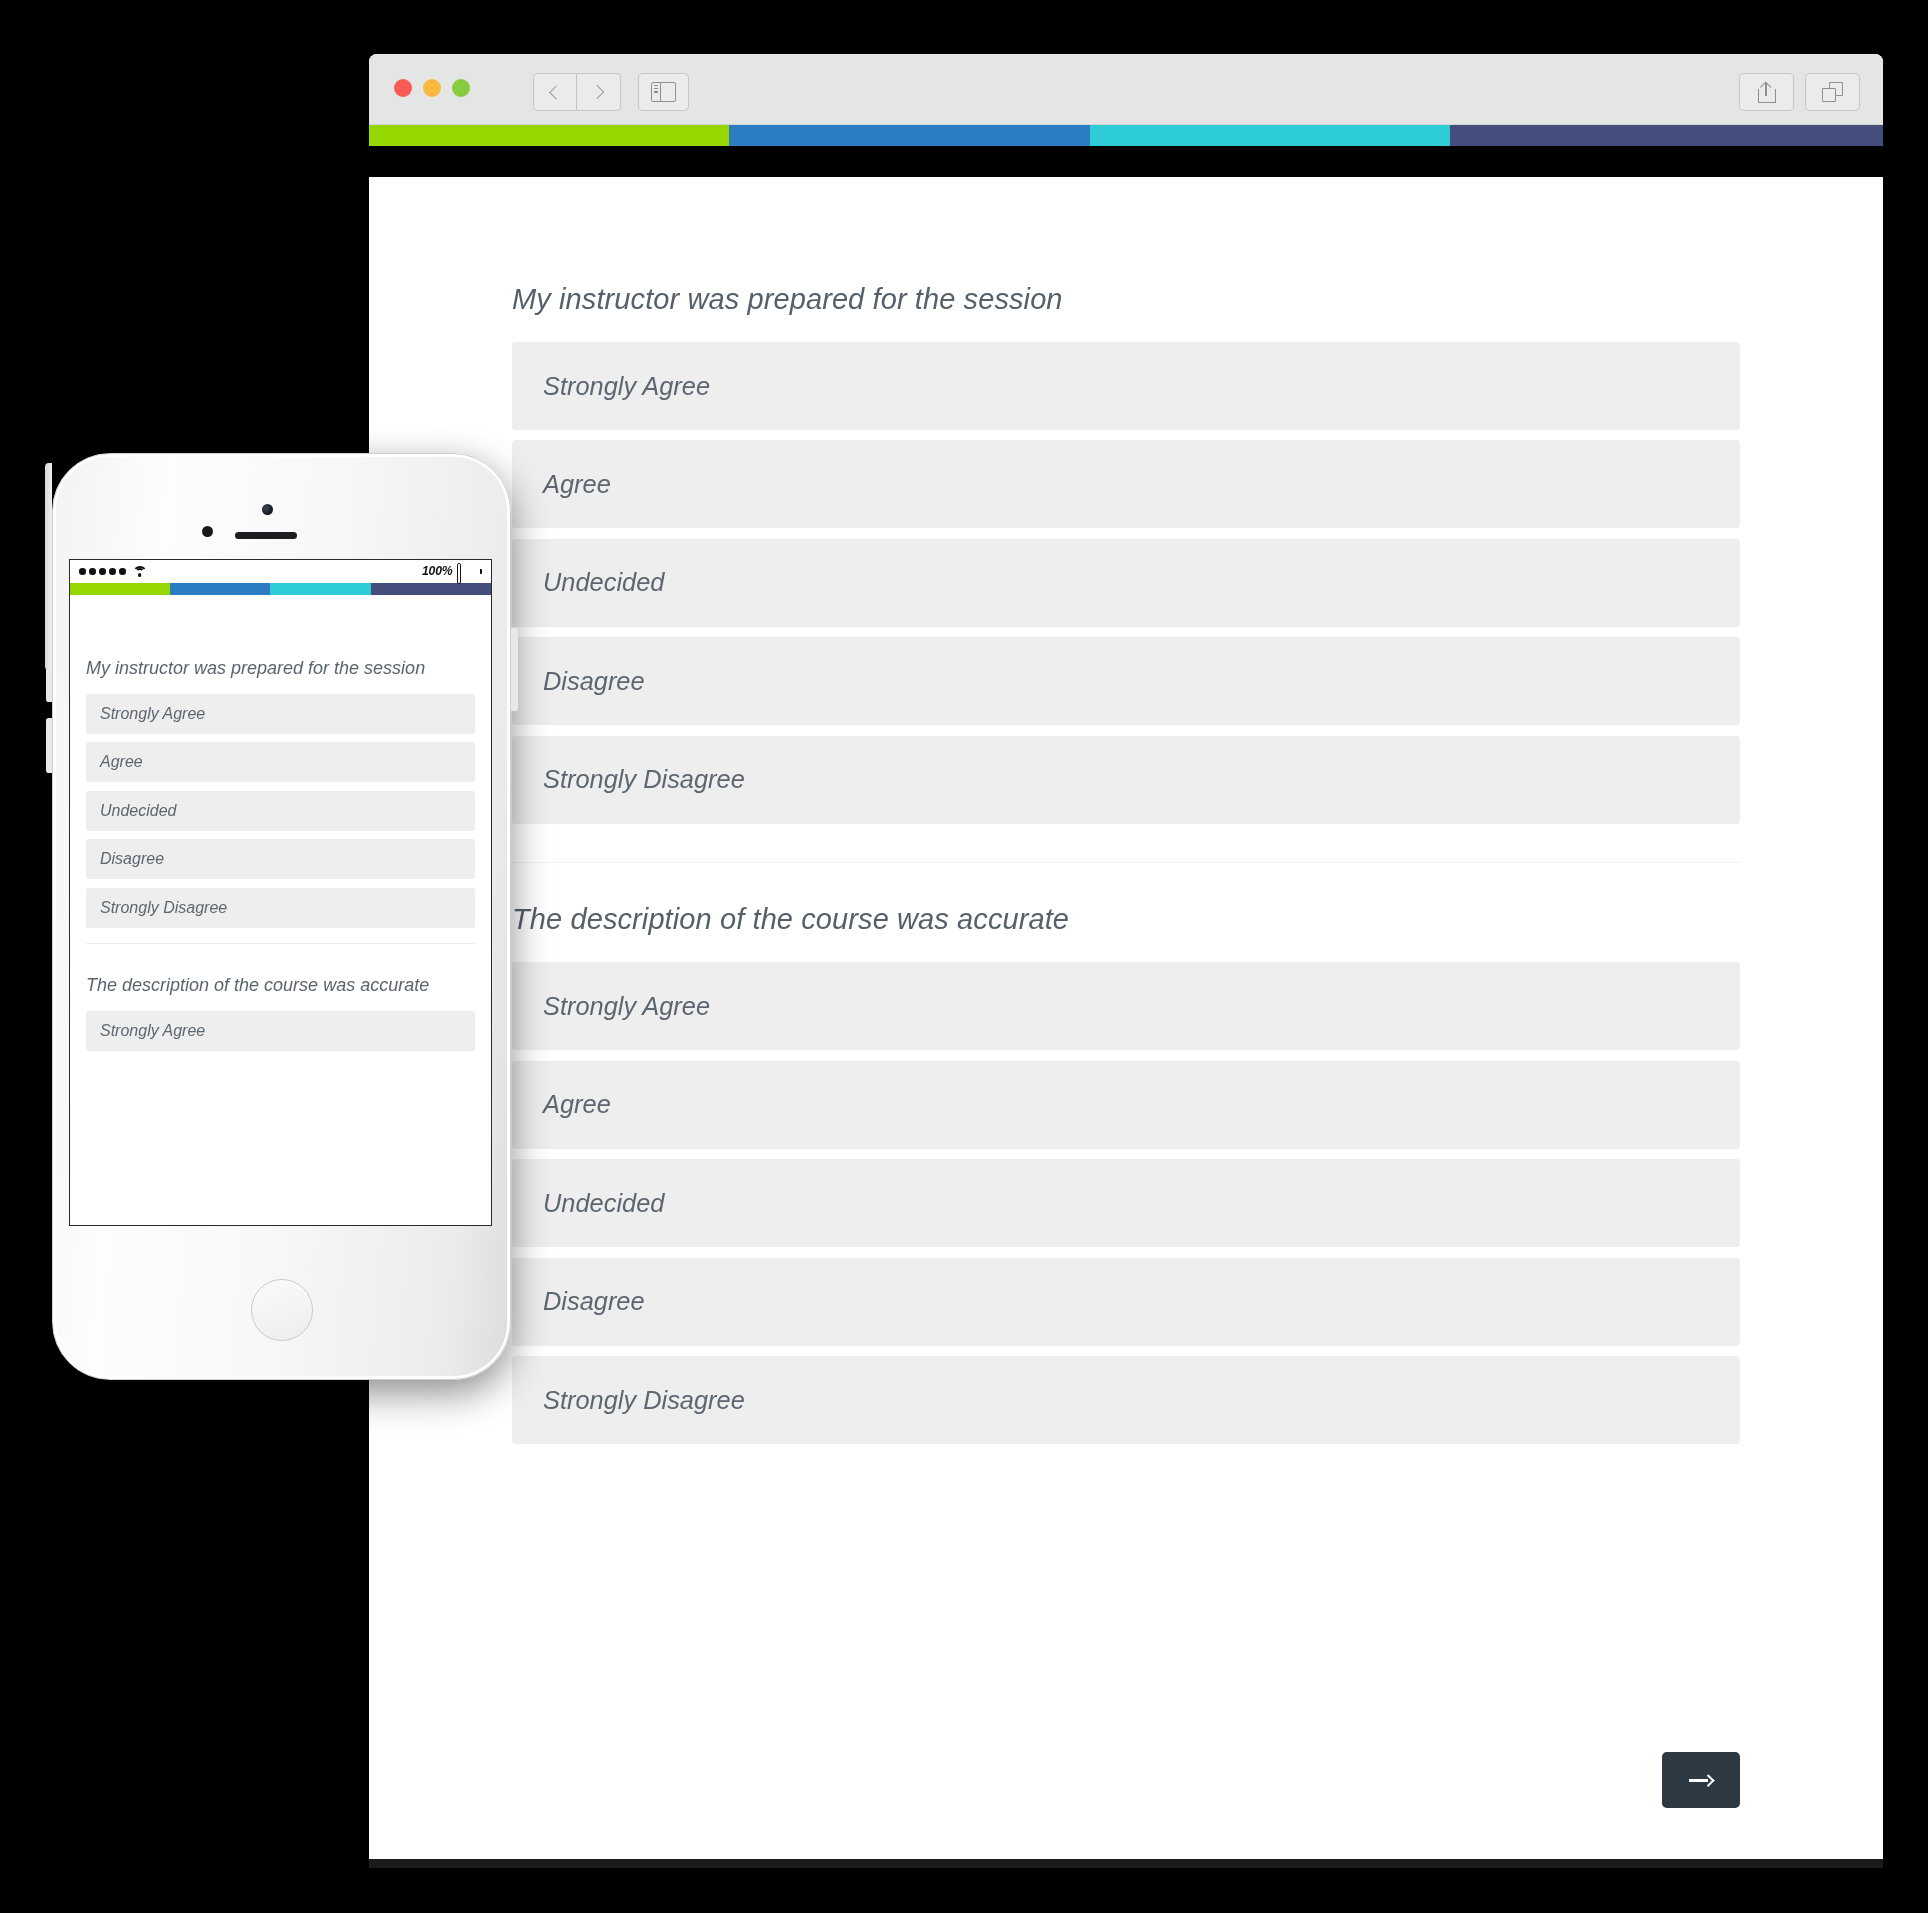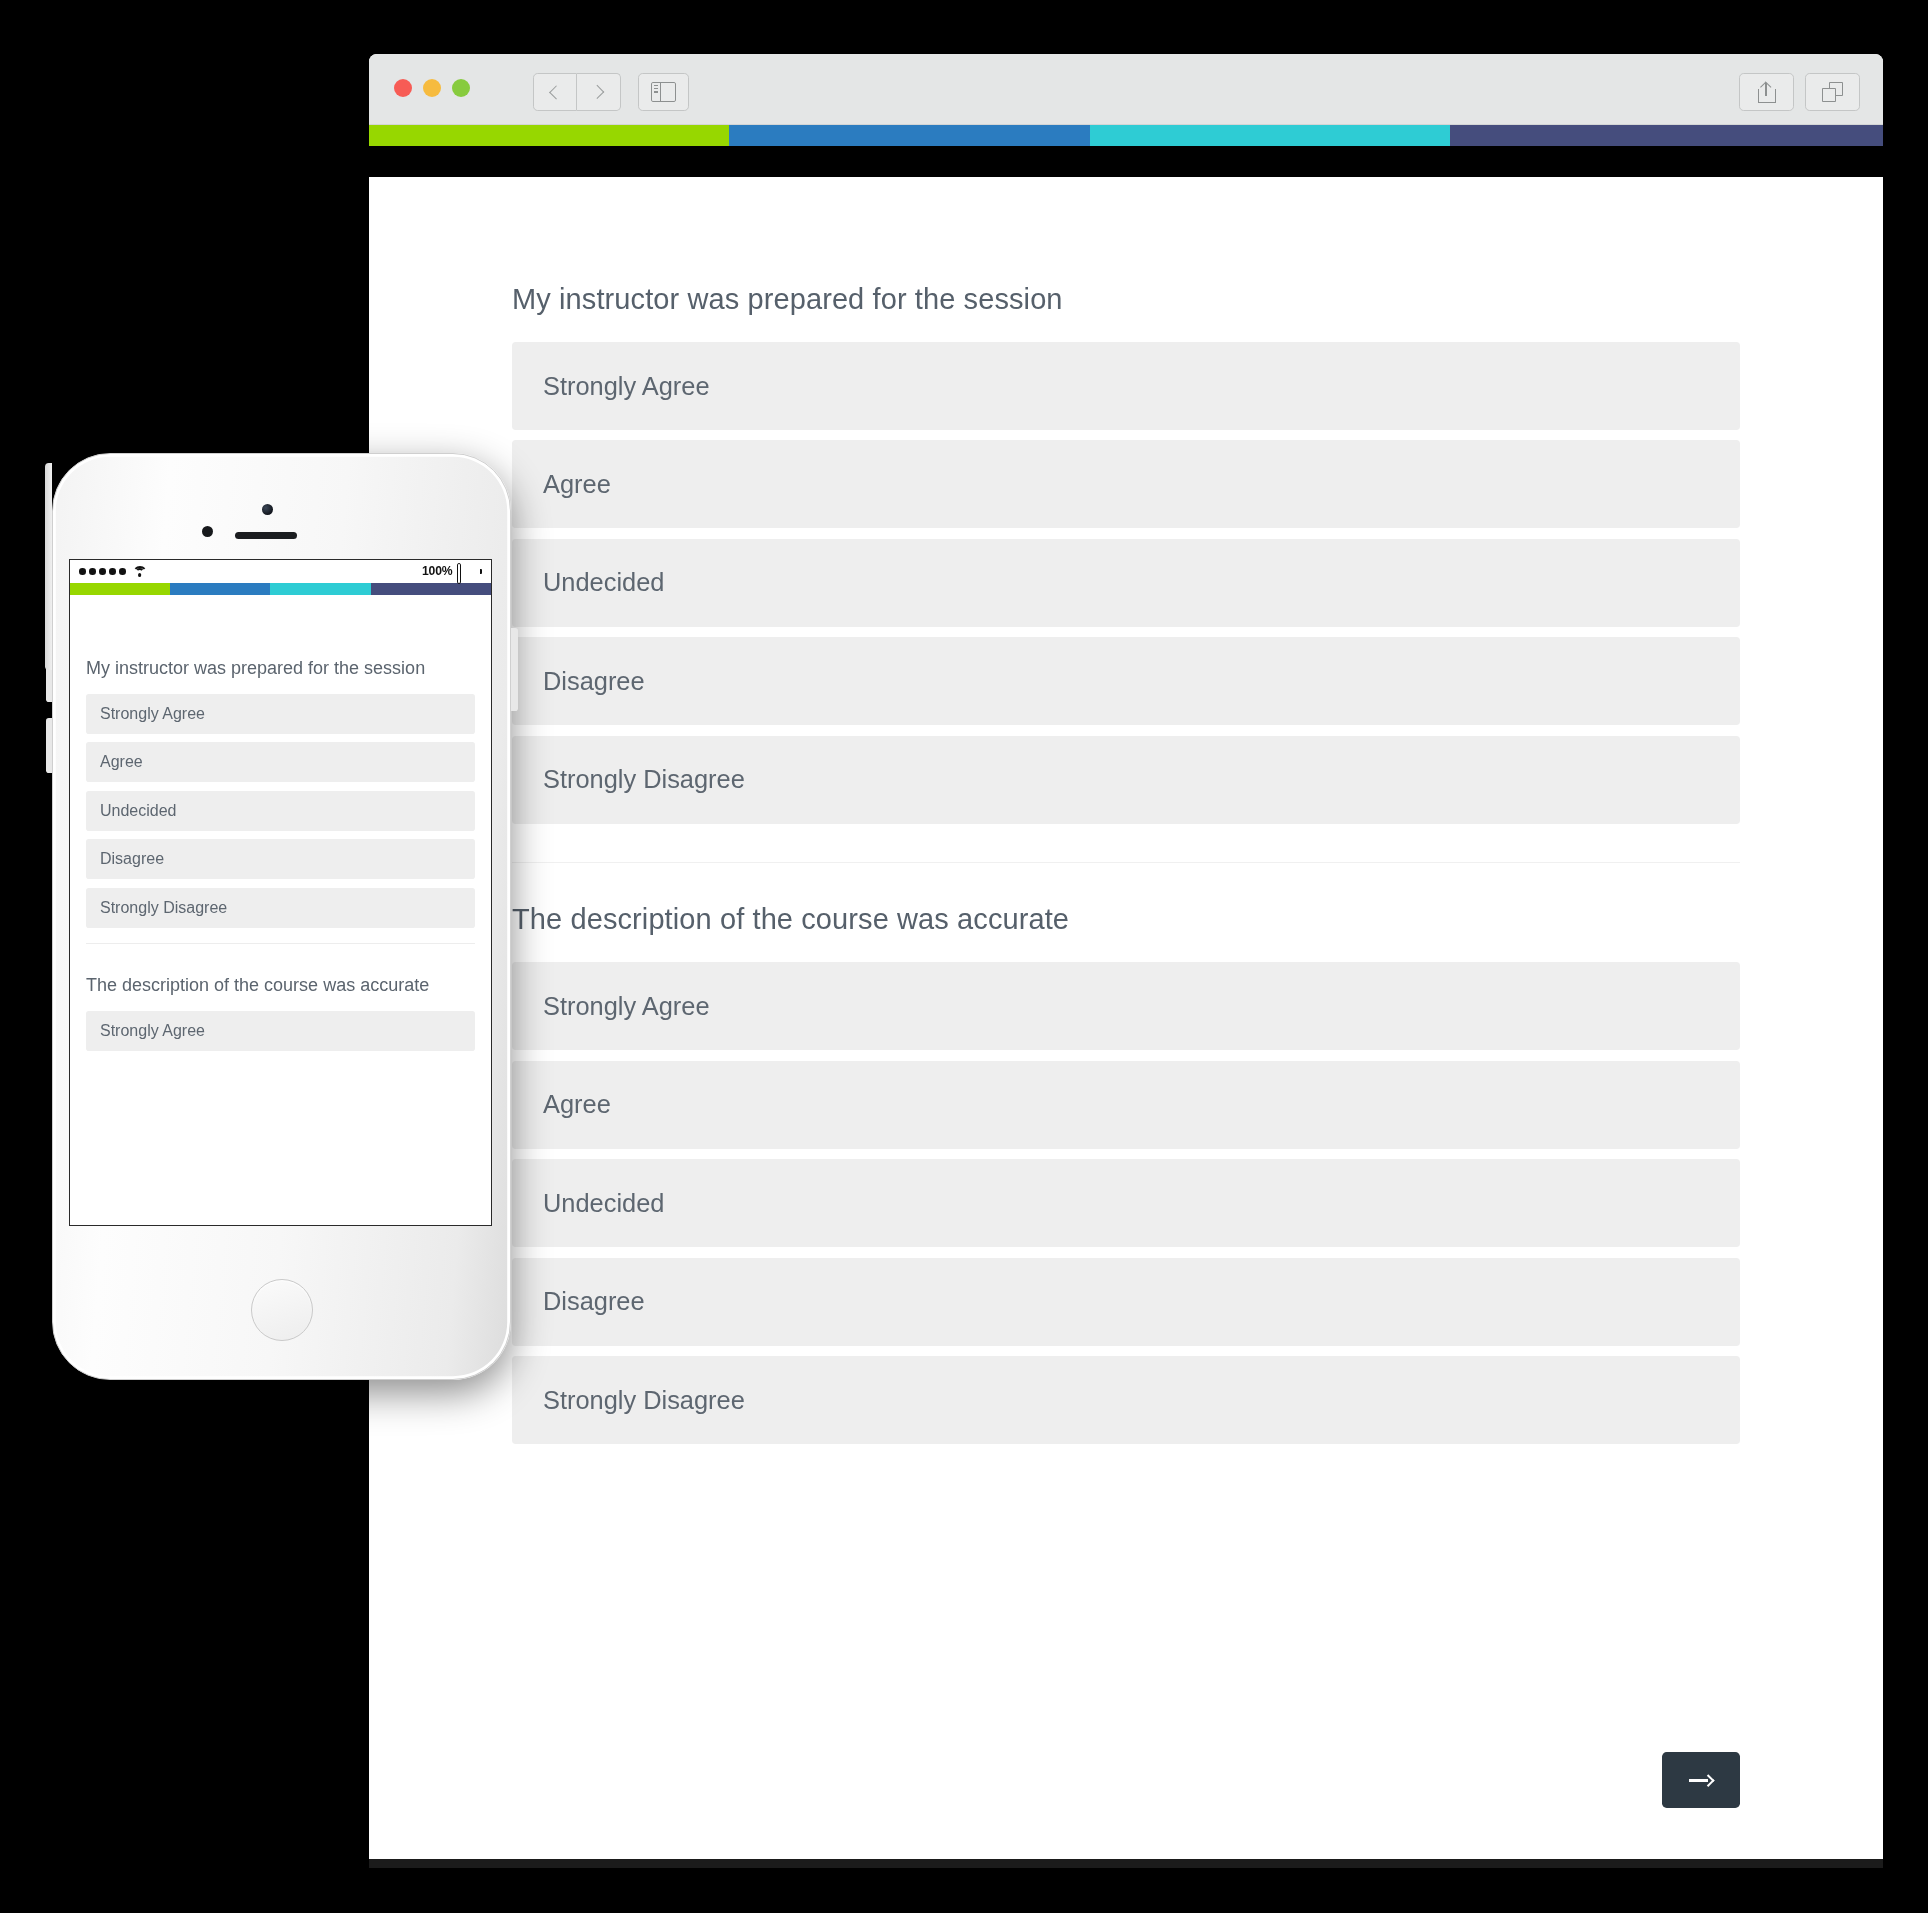--- a/index.html
+++ b/index.html
@@ -10,20 +10,21 @@
     background: #000000;
     font-family: "Liberation Sans", sans-serif;
     overflow: hidden;
   }
 
   #stage {
     position: relative;
     width: 1928px;
     height: 1913px;
     background: #000000;
+    font-style: italic;
   }
 
   
   #browser-window {
     position: absolute;
     left: 369px;
     top: 54px;
     width: 1514px;
     height: 1805px;
     background: #ffffff;

